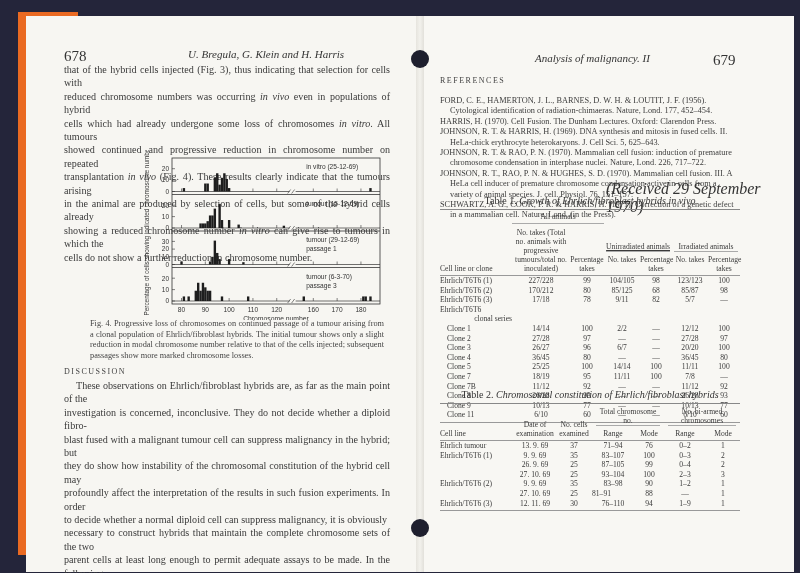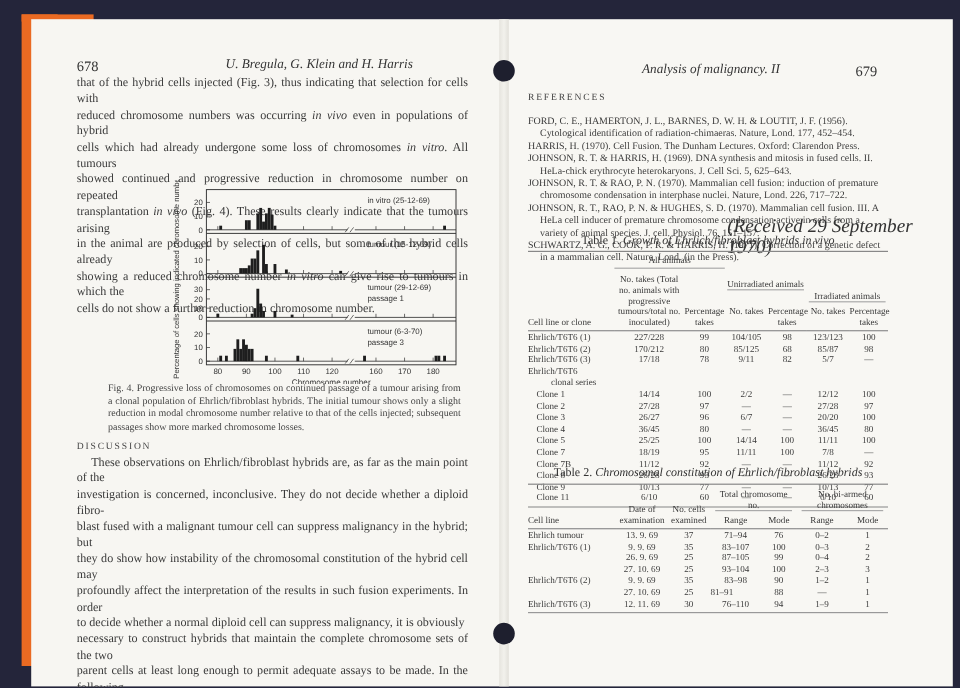--- a/index.html
+++ b/index.html
@@ -5,21 +5,21 @@
   html,body{margin:0;padding:0;}
   body{width:800px;height:573px;background:#24253a;position:relative;overflow:hidden;font-family:"Liberation Serif","DejaVu Serif",serif;color:#333;}
   .orange{position:absolute;left:18px;top:12px;width:30px;height:543px;background:#ea6a22;}
   .orange2{position:absolute;left:18px;top:12px;width:60px;height:6px;background:#ea6a22;}
   .page{position:absolute;background:#f6f5f1;}
   .page.left{left:26px;top:16px;width:394px;height:556px;background:#f7f6f2;}
   .page.right{left:420px;top:16px;width:374px;height:556px;background:#f8f7f3;}
   .gutter{position:absolute;left:416px;top:16px;width:8px;height:556px;background:linear-gradient(90deg,#e6e4de,#f2f1ec,#e2e0da);}
   .hole{position:absolute;width:18px;height:18px;border-radius:50%;background:#1e1f2e;}
   .run-head{position:absolute;font-size:11px;font-style:italic;color:#333;}
-  .pnum{position:absolute;font-size:12px;color:#333;}
+  .pnum{position:absolute;font-size:15px;color:#333;}
   .body-text{position:absolute;font-size:10.1px;line-height:13.4px;color:#3a3a3a;text-align:justify;}
   .body-text i{font-style:italic;}
   .smallcaps{font-size:8px;letter-spacing:1.5px;color:#444;}
   .caption{position:absolute;font-size:8.3px;line-height:10.6px;color:#444;text-align:justify;}
   .refs{position:absolute;left:440px;top:96px;width:300px;font-size:8.3px;line-height:10.4px;color:#3c3c3c;}
   .ref{padding-left:10px;text-indent:-10px;margin-bottom:0;}
   .received{position:absolute;left:600px;top:180px;font-size:16px;font-style:italic;color:#333;}
   .tcap{position:absolute;font-size:10px;color:#333;text-align:center;}
   .tcap i{font-style:italic;}
   table{border-collapse:collapse;font-size:7.6px;color:#3a3a3a;}
@@ -251,21 +251,21 @@
         <tr>
       <th></th>
       <th colspan="2" style="text-align:center;border-bottom:1px solid #aaa;padding-bottom:2px;">All animals</th>
       <th colspan="4"></th>
     </tr>
     <tr style="vertical-align:bottom;">
       <th style="text-align:left;">Cell line or clone</th>
       <th style="text-align:center;line-height:9px;padding-top:4px;">No. takes (Total no. animals with progressive tumours/total no. inoculated)</th>
       <th style="text-align:center;line-height:9px;">Percentage takes</th>
       <th colspan="2" style="padding:0;">
-        <div style="text-align:left;border-bottom:1px solid #aaa;margin:0 2px 13px;line-height:9px;">Unirradiated animals</div>
+        <div style="text-align:right;border-bottom:1px solid #aaa;margin:0 2px 3px;line-height:9px;text-decoration:underline;">Unirradiated animals</div>
         <div style="display:flex;">
               <span style="width:36px;text-align:center;">No. takes</span>
               <span style="width:32px;text-align:center;line-height:9px;">Percentage takes</span>
             </div>
       </th>
       <th colspan="2" style="padding:0;">
         <div style="text-align:center;border-bottom:1px solid #aaa;margin:0 2px 3px;line-height:9px;">Irradiated animals</div>
         <div style="display:flex;">
               <span style="width:36px;text-align:center;">No. takes</span>
               <span style="width:32px;text-align:center;line-height:9px;">Percentage takes</span>
@@ -307,21 +307,21 @@
         <tr>
           <td style="text-align: left; line-height: 9.6px;">Ehrlich/T6T6</td>
           <td style="text-align: center; line-height: 9.6px;"></td>
           <td style="text-align: center; line-height: 9.6px;"></td>
           <td style="text-align: center; line-height: 9.6px;"></td>
           <td style="text-align: center; line-height: 9.6px;"></td>
           <td style="text-align: center; line-height: 9.6px;"></td>
           <td style="text-align: center; line-height: 9.6px;"></td>
         </tr>
         <tr>
-          <td style="text-align: center; line-height: 9.6px; padding-left: 4px;">clonal series</td>
+          <td style="text-align: right; line-height: 9.6px; padding-left: 4px;">clonal series</td>
           <td style="text-align: center; line-height: 9.6px;"></td>
           <td style="text-align: center; line-height: 9.6px;"></td>
           <td style="text-align: center; line-height: 9.6px;"></td>
           <td style="text-align: center; line-height: 9.6px;"></td>
           <td style="text-align: center; line-height: 9.6px;"></td>
           <td style="text-align: center; line-height: 9.6px;"></td>
         </tr>
         <tr>
           <td style="text-align: left; line-height: 9.6px; padding-left: 7px;">Clone 1</td>
           <td style="text-align: center; line-height: 9.6px;">14/14</td>

